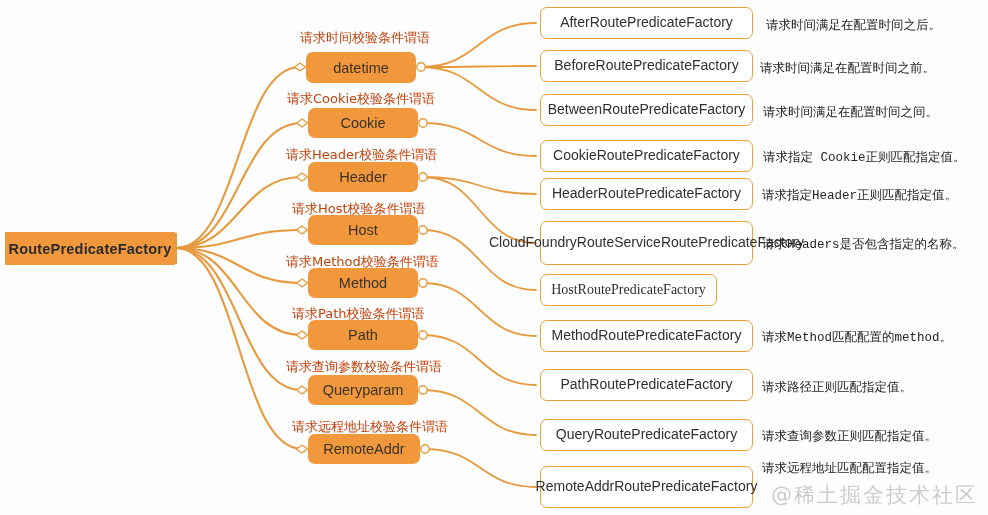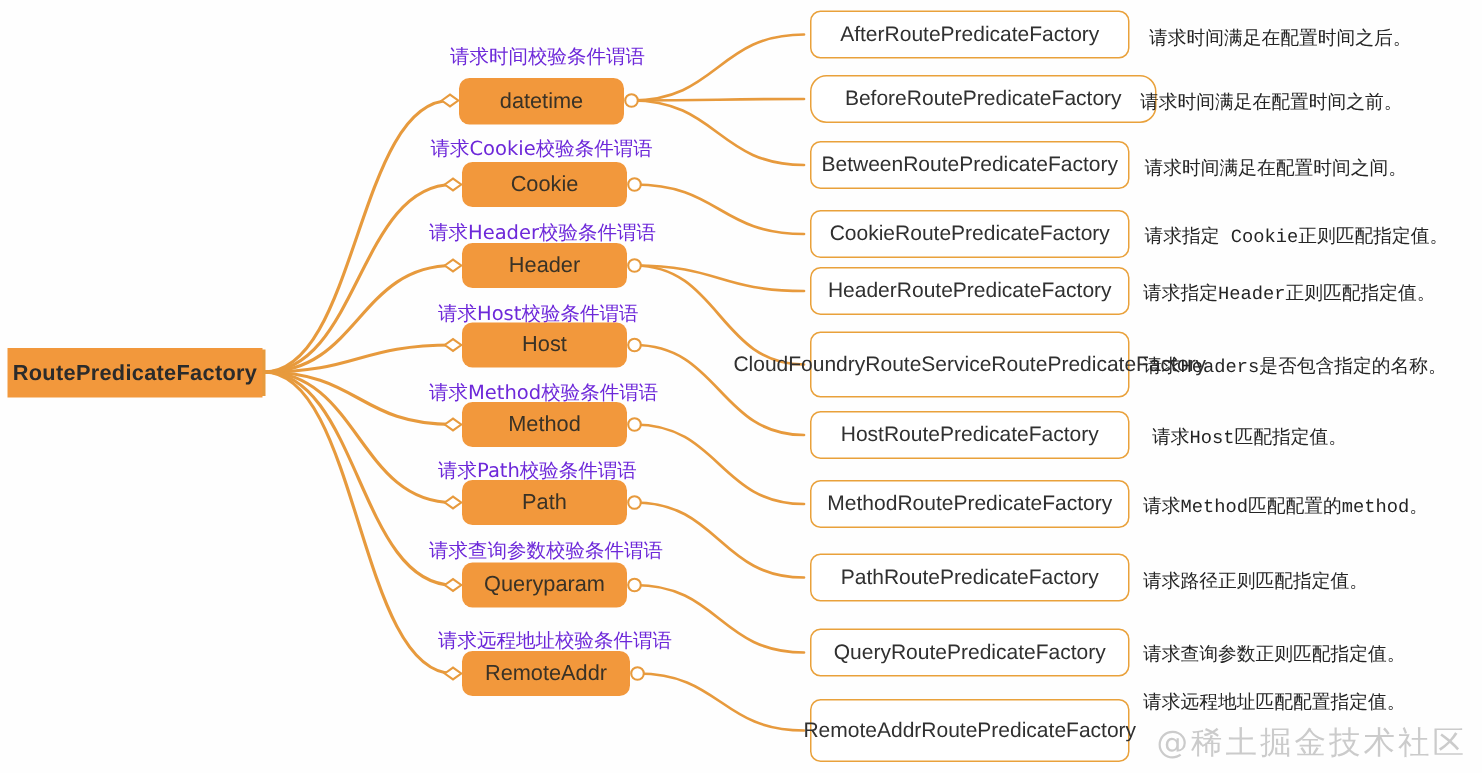--- a/index.html
+++ b/index.html
@@ -12,21 +12,21 @@
     position:absolute;background:#F2983C;color:#2b2b2b;
     display:flex;align-items:center;justify-content:center;
     font-size:14.5px;letter-spacing:.2px;box-sizing:border-box;
   }
   .mid-node{
     position:absolute;background:#F2983C;color:#3a3226;
     border-radius:7px;display:flex;align-items:center;justify-content:center;
     font-size:14.5px;box-sizing:border-box;
   }
   .mid-label{
-    position:absolute;color:#6d28d9;font-size:13px;white-space:nowrap;
+    position:absolute;color:#c2410c;font-size:13px;white-space:nowrap;
     font-family:"DejaVu Sans","Liberation Sans",sans-serif;
   }
   .leaf-node{
     position:absolute;background:#fff;border:1.6px solid #E9A13B;
     border-radius:7px;color:#303030;font-size:14px;
     display:flex;align-items:center;justify-content:center;
     text-align:center;line-height:1.25;box-sizing:border-box;padding:0 6px;
   }
   .desc{
     position:absolute;color:#242424;font-size:12.5px;white-space:nowrap;
@@ -124,21 +124,21 @@
   <div class="mid-label" style="left:292px;top:418px;">请求远程地址校验条件谓语</div>
   <div class="mid-node" style="left:308px;top:434px;width:112px;height:30px;">
     <span>RemoteAddr</span>
   </div>
 
   <div class="leaf-node" style="left:540px;top:7px;width:213px;height:32px;">
     <span>AfterRoutePredicateFactory</span>
   </div>
   <div class="desc" style="left:766px;top:17px;">请求时间满足在配置时间之后。</div>
 
-  <div class="leaf-node" style="left:540px;top:50px;width:231px;height:32px;border-radius:11px;">
+  <div class="leaf-node" style="left:540px;top:50px;width:213px;height:32px;">
     <span>BeforeRoutePredicateFactory</span>
   </div>
   <div class="desc" style="left:760px;top:60px;">请求时间满足在配置时间之前。</div>
 
   <div class="leaf-node" style="left:540px;top:94px;width:213px;height:32px;">
     <span>BetweenRoutePredicateFactory</span>
   </div>
   <div class="desc" style="left:763px;top:104px;">请求时间满足在配置时间之间。</div>
 
   <div class="leaf-node" style="left:540px;top:140px;width:213px;height:32px;">
@@ -149,24 +149,23 @@
   <div class="leaf-node" style="left:540px;top:178px;width:213px;height:32px;">
     <span>HeaderRoutePredicateFactory</span>
   </div>
   <div class="desc" style="left:762px;top:187px;">请求指定Header正则匹配指定值。</div>
 
   <div class="leaf-node" style="left:540px;top:221px;width:213px;height:44px;">
     <span>CloudFoundryRouteServiceRoutePredicateFactory</span>
   </div>
   <div class="desc" style="left:762px;top:236px;">请求Headers是否包含指定的名称。</div>
 
-  <div class="leaf-node" style="left:540px;top:274px;width:213px;height:32px;">
+  <div class="leaf-node" style="left:540px;top:274px;width:177px;height:32px;font-family:Liberation Serif, serif;">
     <span>HostRoutePredicateFactory</span>
   </div>
-  <div class="desc" style="left:768px;top:283px;">请求Host匹配指定值。</div>
 
   <div class="leaf-node" style="left:540px;top:320px;width:213px;height:32px;">
     <span>MethodRoutePredicateFactory</span>
   </div>
   <div class="desc" style="left:762px;top:329px;">请求Method匹配配置的method。</div>
 
   <div class="leaf-node" style="left:540px;top:369px;width:213px;height:32px;">
     <span>PathRoutePredicateFactory</span>
   </div>
   <div class="desc" style="left:762px;top:379px;">请求路径正则匹配指定值。</div>

